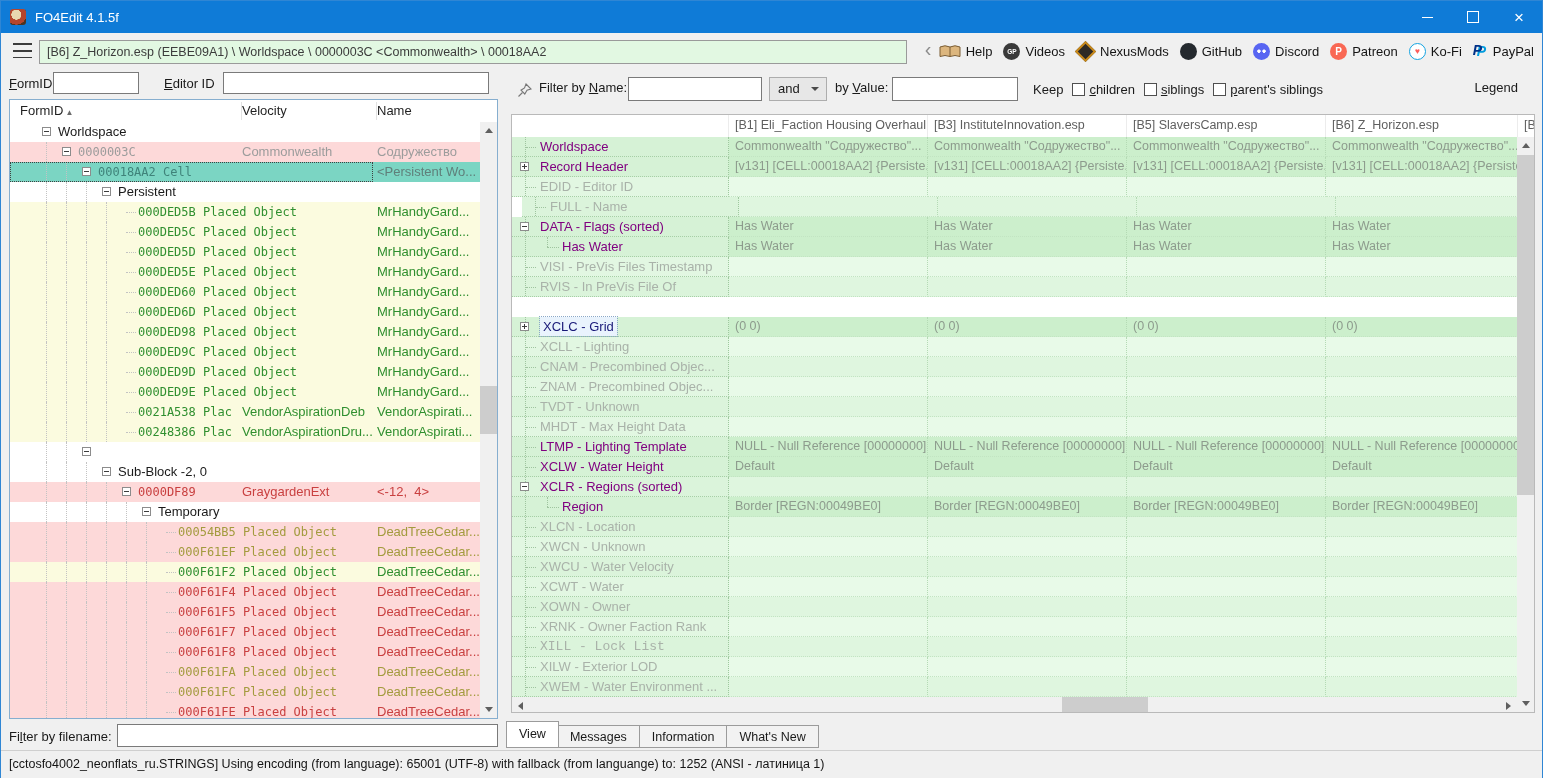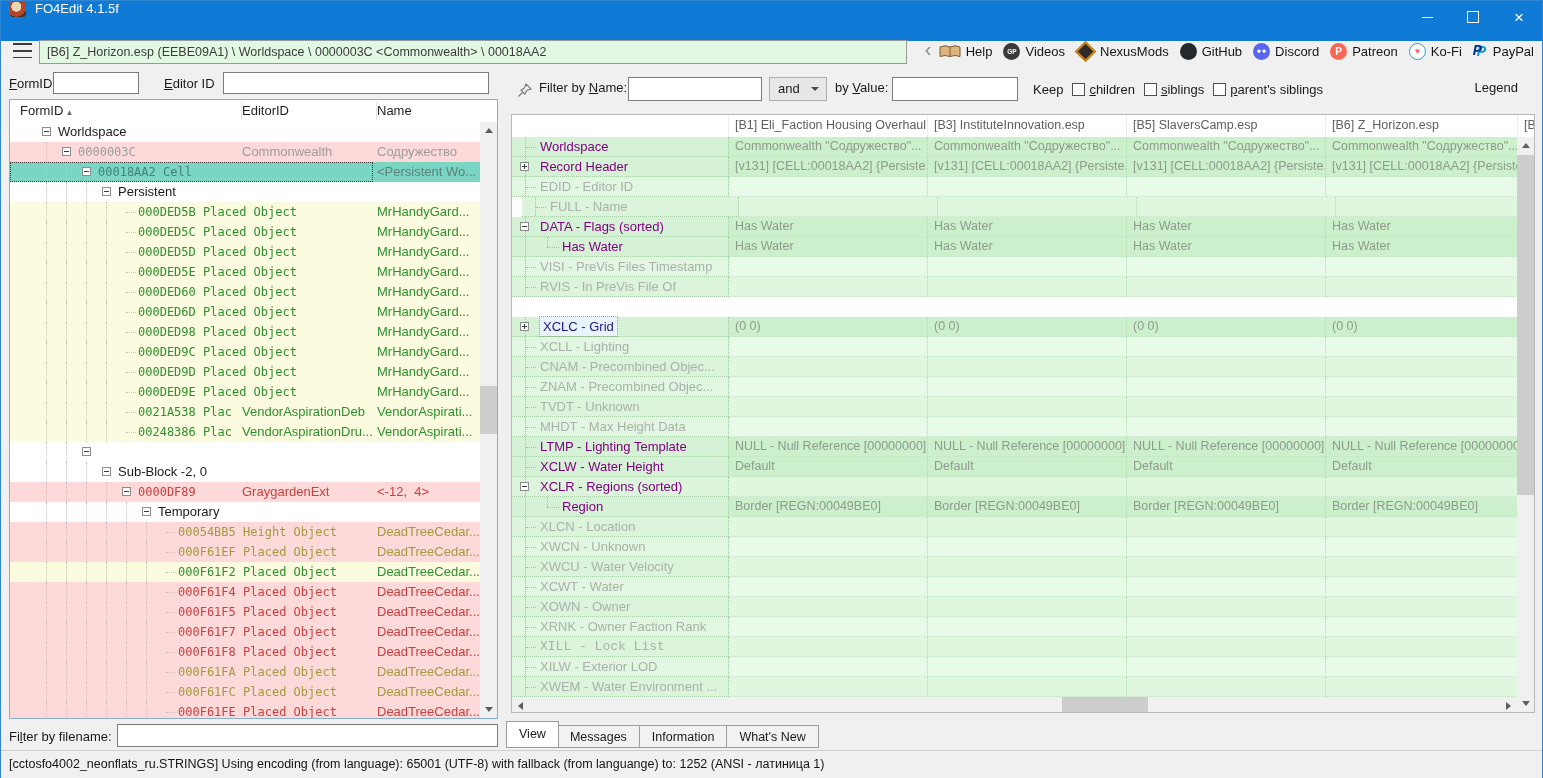--- a/index.html
+++ b/index.html
@@ -1,19 +1,19 @@
 <!DOCTYPE html>
 <html><head>
 <meta charset="utf-8">
 <style>
   html,body{margin:0;padding:0;}
   body{width:1543px;height:778px;overflow:hidden;font-family:"Liberation Sans",sans-serif;background:#f0f0f0;}
   #window{position:absolute;inset:0;width:1543px;height:778px;background:#f0f0f0;border:1px solid #2f86d4;box-sizing:border-box;}
   
-  #titlebar{position:absolute;left:0;top:0;width:100%;height:40px;background:#0f7bd7;display:flex;}
+  #titlebar{position:absolute;left:0;top:0;width:100%;height:32px;background:#0f7bd7;display:flex;align-items:center;}
   #appicon{width:16px;height:16px;margin-left:9px;border-radius:3px;background:radial-gradient(circle at 40% 35%,#e8d7b0 0 35%,#b5452c 36% 70%,#4d3420 71%);}
   #apptitle{color:#fff;font-size:13px;margin-left:9px;}
   #winbtns{position:absolute;right:0;top:0;height:32px;display:flex;}
   .wbtn{width:46px;height:32px;display:flex;align-items:center;justify-content:center;color:#fff;}
   .wbtn .bar{width:11px;height:1px;background:#fff;}
   .wbtn .sq{width:10px;height:10px;border:1px solid #fff;}
   .wbtn.close{font-size:17px;line-height:1;}
   
   #toolbar{position:absolute;left:0;top:32px;width:100%;height:36px;}
   #hamburger{position:absolute;left:12px;top:10px;width:19px;height:15px;background:repeating-linear-gradient(#3c3c3c 0 2px,transparent 2px 7px);}
@@ -180,21 +180,21 @@
   </div>
 
   <div class="fldlabel" style="left:8px;top:75px;"><u>F</u>ormID</div>
   <input class="txtinput" style="left: 52px; top: 71px; width: 86px; height: 22px;" value="">
   <div class="fldlabel" style="left:163px;top:75px;"><u>E</u>ditor ID</div>
   <input class="txtinput" style="left: 222px; top: 71px; width: 266px; height: 22px;" value="">
 
   <div id="lefttree">
     <div id="ltheader">
         <span class="lthcell" style="left: 10px;">FormID<span style="font-size: 8px; color: rgb(107, 107, 107);"> ▲</span></span>
-        <span class="lthcell" style="left: 232px;">EditorID</span>
+        <span class="lthcell" style="left: 232px;">Velocity</span>
         <span class="lthcell" style="left: 367px;">Name</span>
         <span class="lthsep" style="left: 231px;"></span>
         <span class="lthsep" style="left: 366px;"></span>
       </div>
     <div id="ltrows">
         <div class="trow t-plain" style="top: 0px;">
           <span class="exp" style="left: 32px;">
             <i></i>
           </span>
           <span class="txt fid" style="left: 48px;">Worldspace</span>
@@ -378,21 +378,21 @@
           <span class="txt fid" style="left: 148px;">Temporary</span>
         </div>
         <div class="trow t-olive" style="top: 400px;">
           <span class="guide" style="left: 36px;"></span>
           <span class="guide" style="left: 56px;"></span>
           <span class="guide" style="left: 76px;"></span>
           <span class="guide" style="left: 96px;"></span>
           <span class="guide" style="left: 116px;"></span>
           <span class="guide" style="left: 136px;"></span>
           <span class="stub" style="left: 156px;"></span>
-          <span class="txt fid mono" style="left: 168px;">00054BB5 Height Object</span>
+          <span class="txt fid mono" style="left: 168px;">00054BB5 Placed Object</span>
           <span class="txt nm">DeadTreeCedar...</span>
         </div>
         <div class="trow t-olive" style="top: 420px;">
           <span class="guide" style="left: 36px;"></span>
           <span class="guide" style="left: 56px;"></span>
           <span class="guide" style="left: 76px;"></span>
           <span class="guide" style="left: 96px;"></span>
           <span class="guide" style="left: 116px;"></span>
           <span class="guide" style="left: 136px;"></span>
           <span class="stub" style="left: 156px;"></span>

